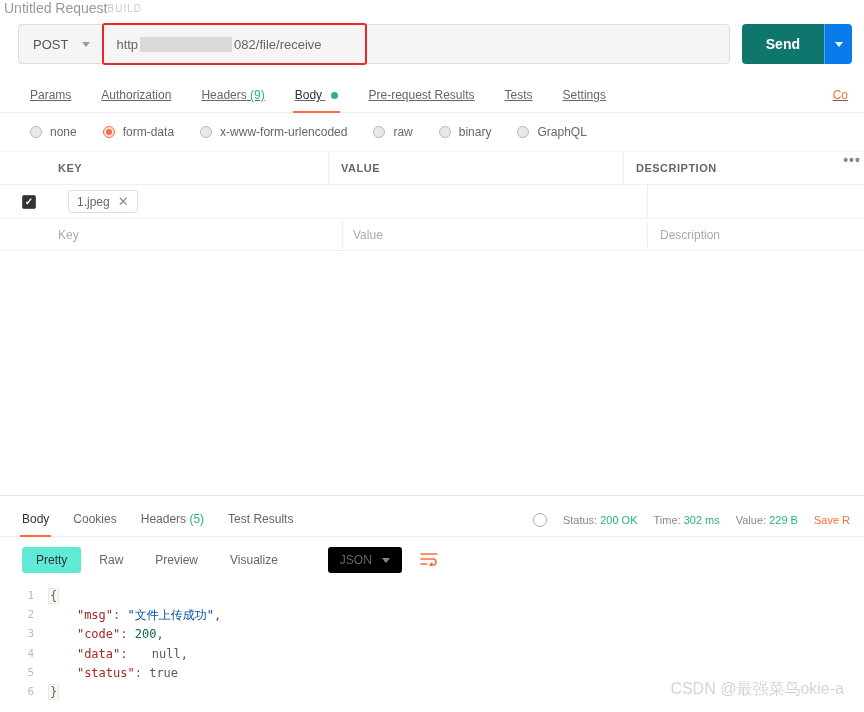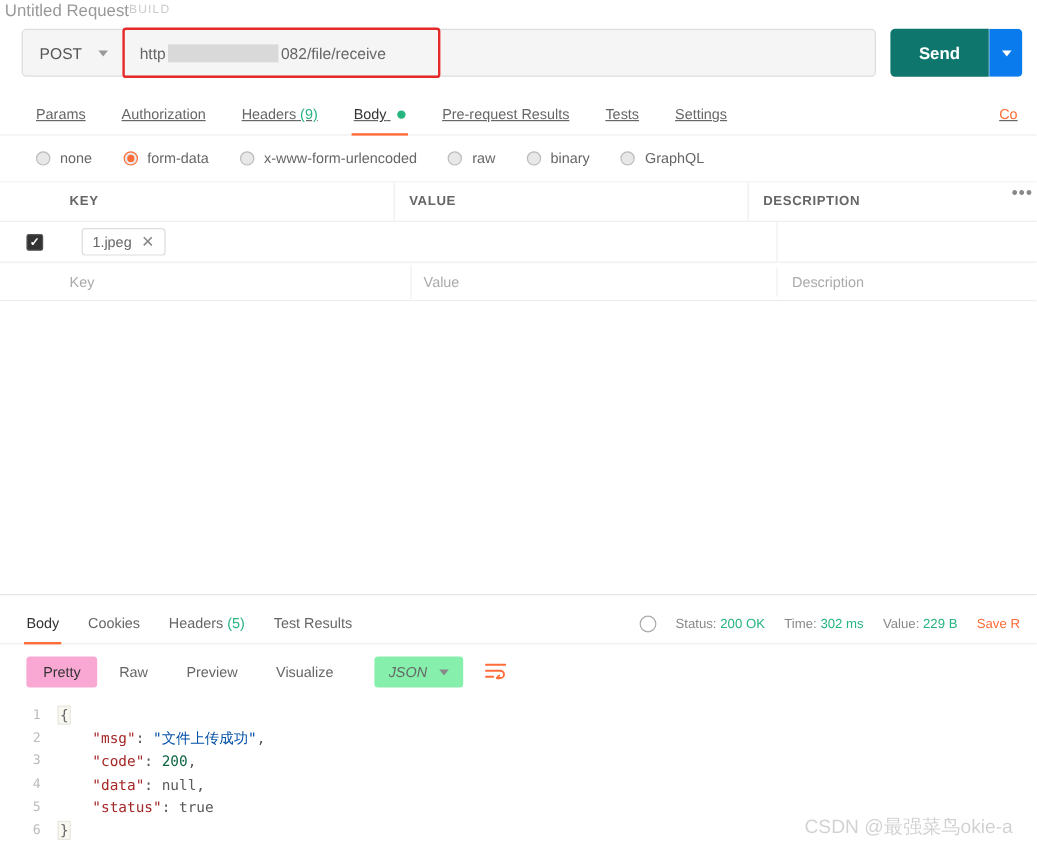--- a/index.html
+++ b/index.html
@@ -53,33 +53,33 @@
     .rtab { padding: 8px 2px 10px; color: #666; cursor: pointer; position: relative; }
     .rtab.active { color: #333; }
     .rtab.active::after { content: ''; position: absolute; bottom: -1px; left: 0; right: 0; height: 2px; background: #ff6c37; }
     .status-group { display: flex; align-items: center; gap: 16px; font-size: 11px; color: #888; }
     .status-label { color: #888; }
     .status-ok { color: #26b47f; }
     .save-link { color: #ff6c37; }
     .globe-icon { width: 14px; height: 14px; border: 1px solid #aaa; border-radius: 50%; position: relative; }
     .view-row { display: flex; align-items: center; padding: 10px 12px 10px 22px; gap: 4px; font-size: 12px; }
     .view-seg { padding: 6px 14px; color: #666; cursor: pointer; border-radius: 3px; }
-    .view-seg.active { background: #f9a8d4; color: #333; }
-    .json-select { display: flex; align-items: center; gap: 10px; background: #86efac; padding: 6px 12px; border-radius: 3px; margin-left: 16px; cursor: pointer; font-style: italic; }
+    .view-seg.active { background: #5eead4; color: #333; }
+    .json-select { display: flex; align-items: center; gap: 10px; background: #000000; padding: 6px 12px; border-radius: 3px; margin-left: 32px; cursor: pointer; }
     .json-caret { width: 0; height: 0; border-left: 4px solid transparent; border-right: 4px solid transparent; border-top: 5px solid #888; }
     .wrap-icon { margin-left: 14px; color: #ff6c37; cursor: pointer; }
     .code-area { padding: 4px 0 0 20px; font-family: Consolas, Monaco, monospace; font-size: 12px; line-height: 1.6; }
     .code-line { display: flex; }
     .line-num { width: 28px; text-align: right; color: #bbb; padding-right: 14px; user-select: none; font-size: 11px; }
     .code-content { flex: 1; white-space: pre; }
     .bracket { color: #666; background: #f8f8f0; border: 1px solid #e8e8e0; padding: 0 1px; }
     .j-key { color: #a52727; }
     .j-string { color: #0451a5; }
     .j-num { color: #116644; }
-    .j-null { color: #5a5a5a; }
+    .j-null { color: #5a5a5a; margin-left: 17px; }
     .j-bool { color: #5a5a5a; }
     .j-colon { color: #555; }
     .j-comma { color: #555; }
     .watermark { position: absolute; bottom: 12px; right: 20px; font-size: 16px; color: rgba(0,0,0,0.18); pointer-events: none; font-weight: 500; }
   </style>
 </head>
 <body>
 
 <div class="header-row">
   <div class="title">Untitled Request</div>

